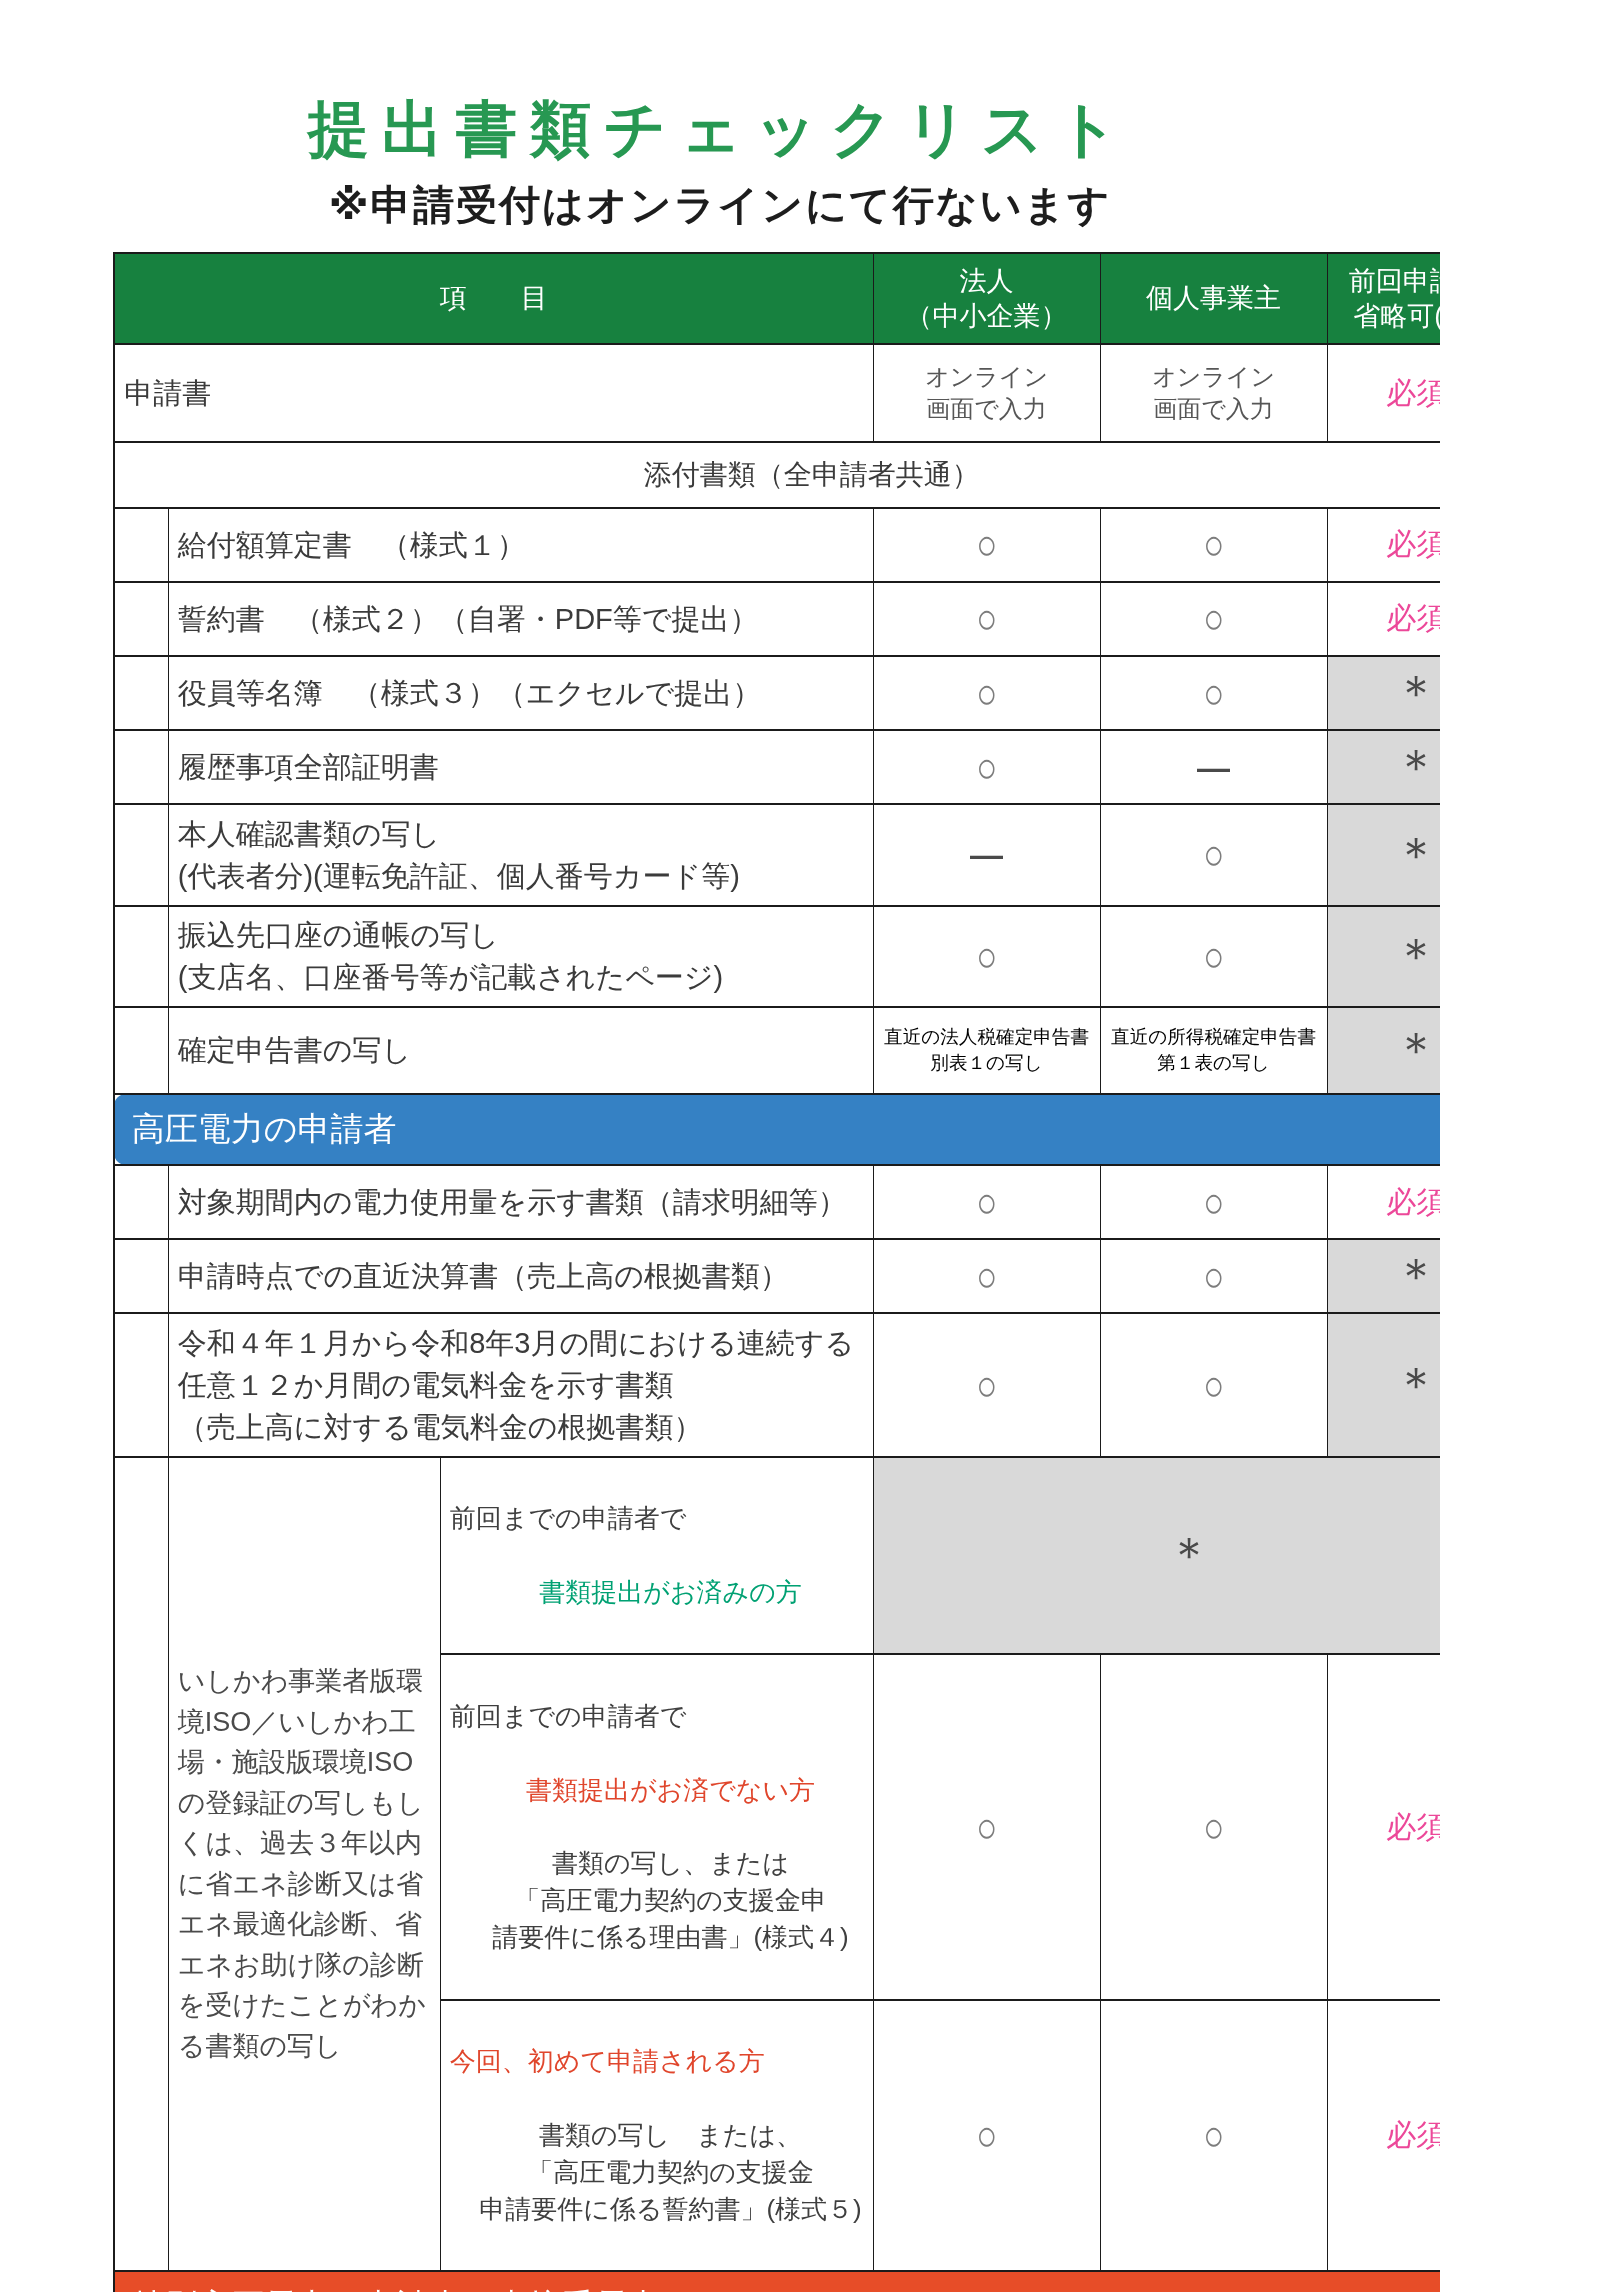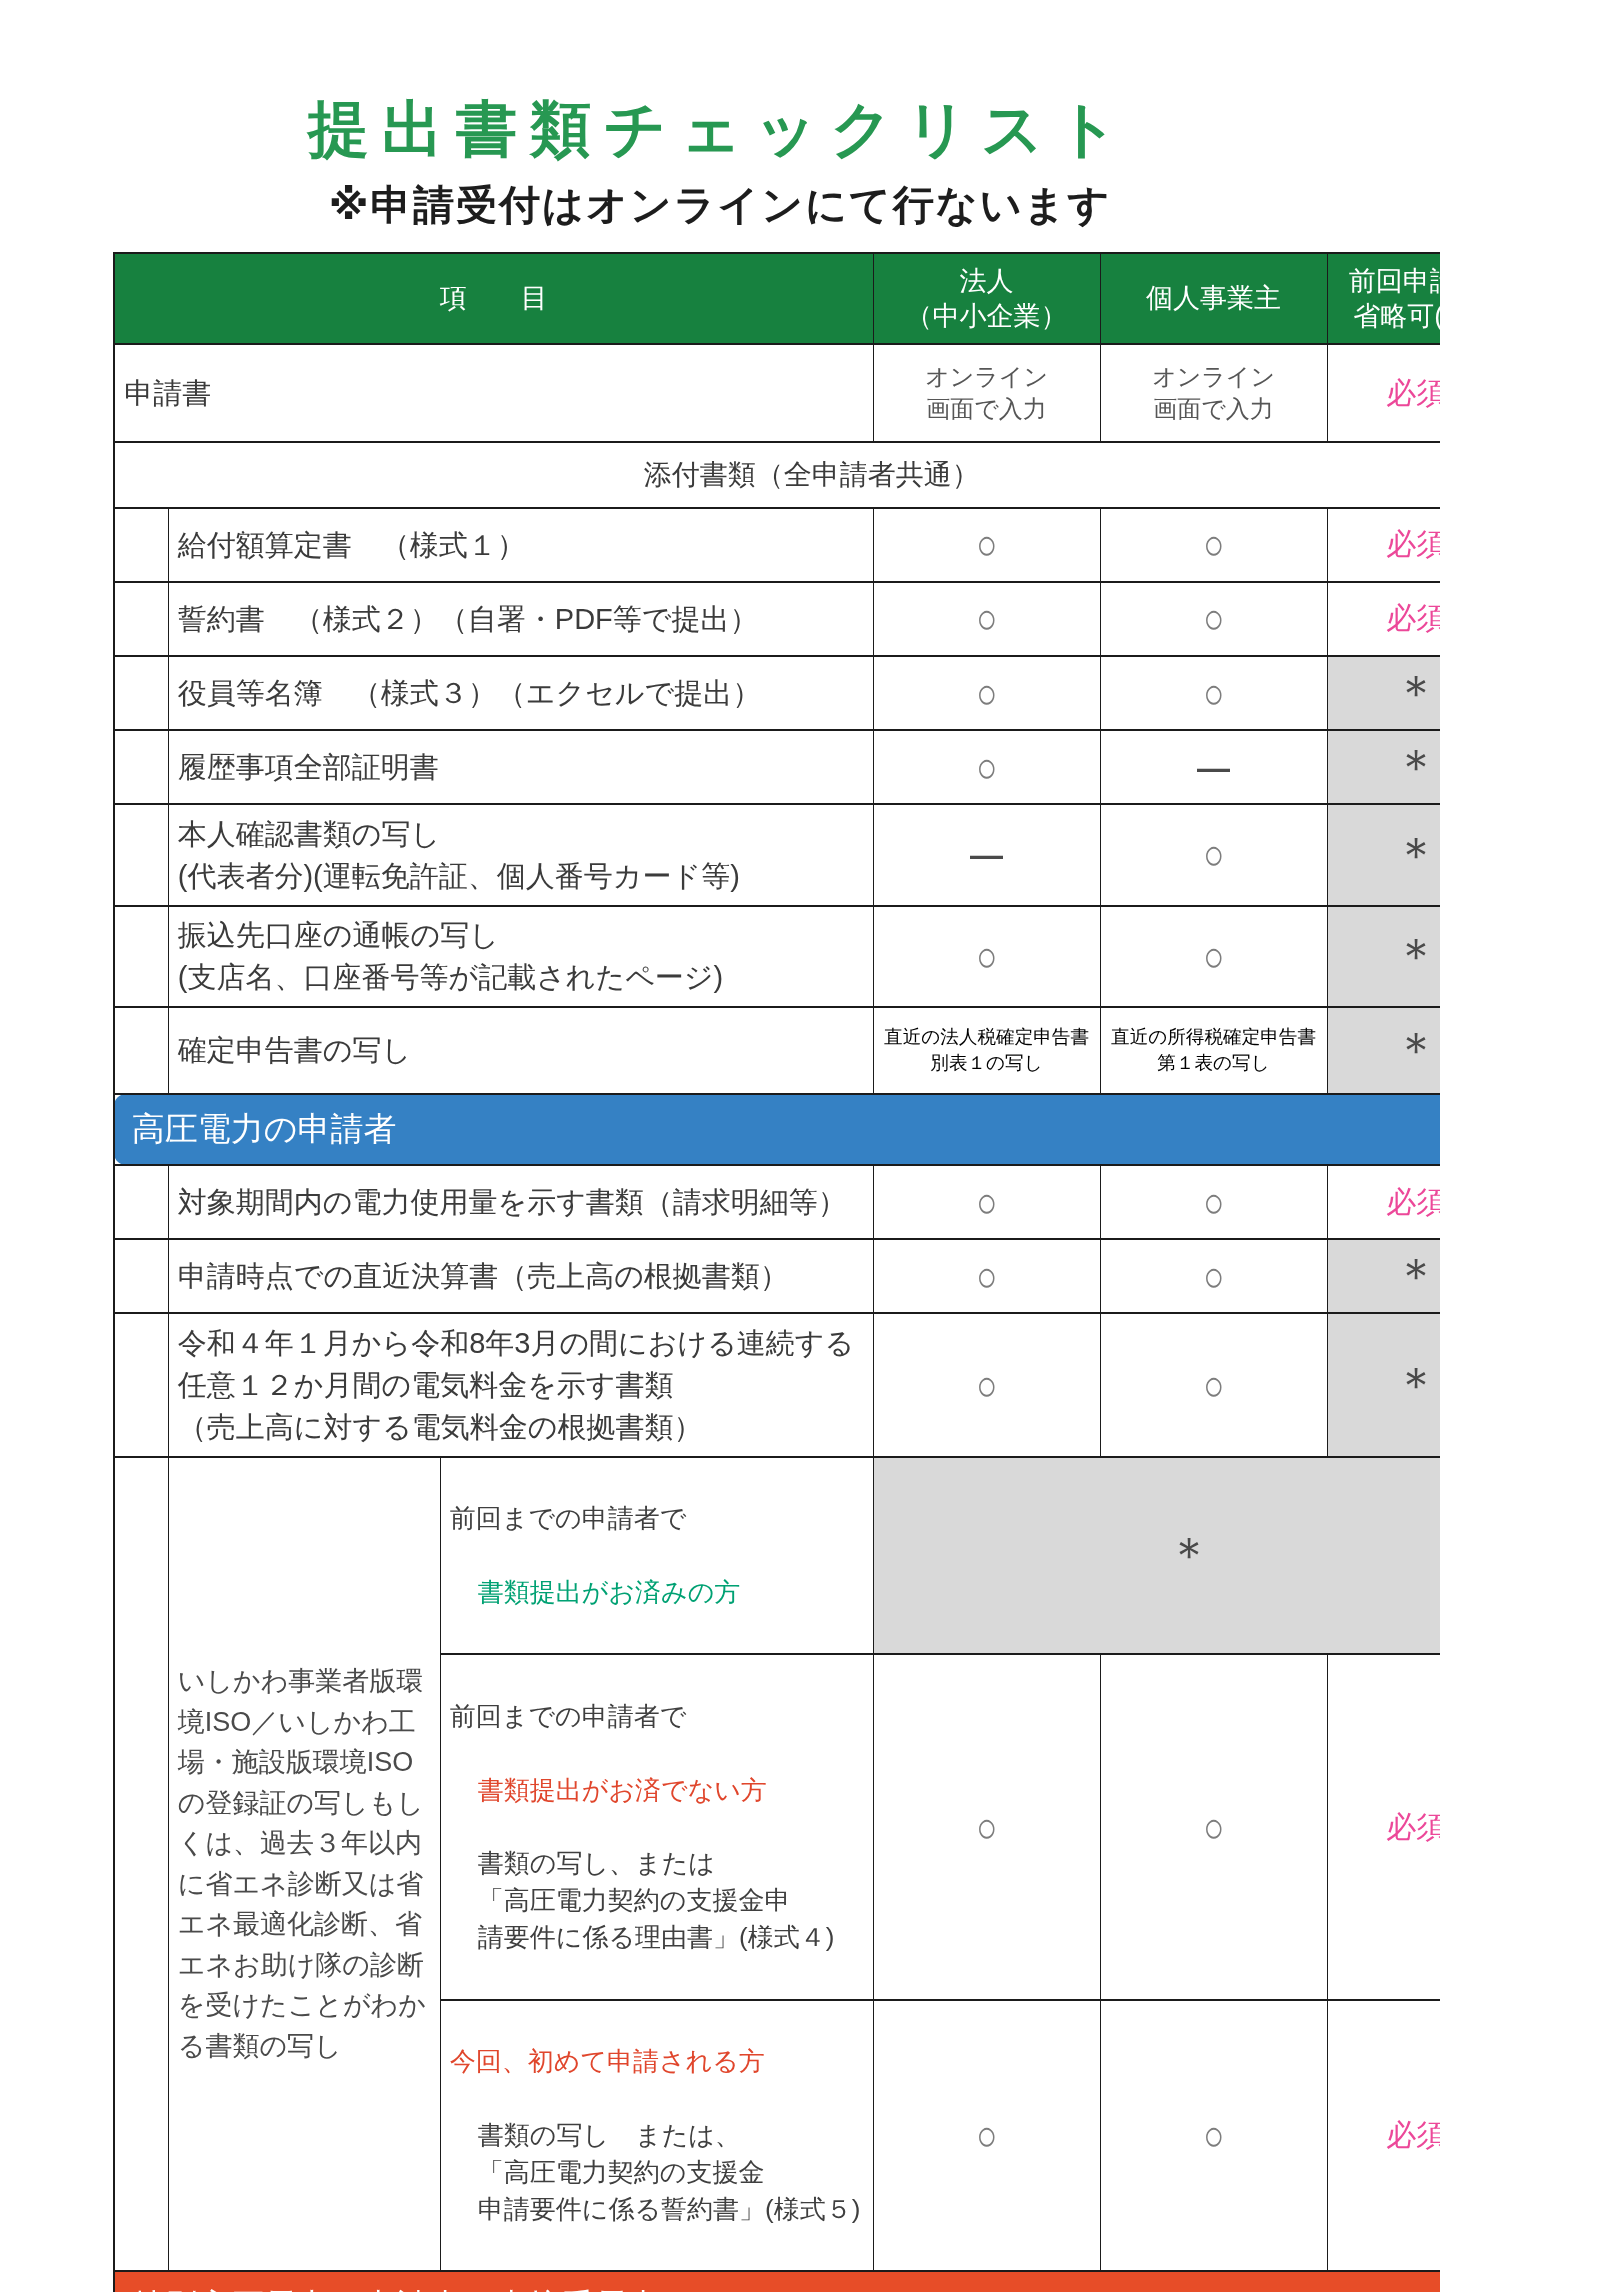--- a/index.html
+++ b/index.html
@@ -122,21 +122,21 @@
     text-align:left;
   }
   td.sub{
     font-size:26px;
     color:#3f3f3f;
     vertical-align:top;
     text-align:left;
     padding:9.3px 7.4px 7.4px 13px;
     line-height:1.42;
   }
-  td.sub .ind1{margin-left:28px;}
+  td.sub .ind1{margin-left:28px;text-align:center;}
   .t-teal{color:#00a173;}
   .t-red{color:#e0462c;}
 </style>
 </head>
 <body>
 
 <div class="page">
 
   <div class="title">提出書類チェックリスト</div>
   <div class="subtitle">※申請受付はオンラインにて行ないます</div>

